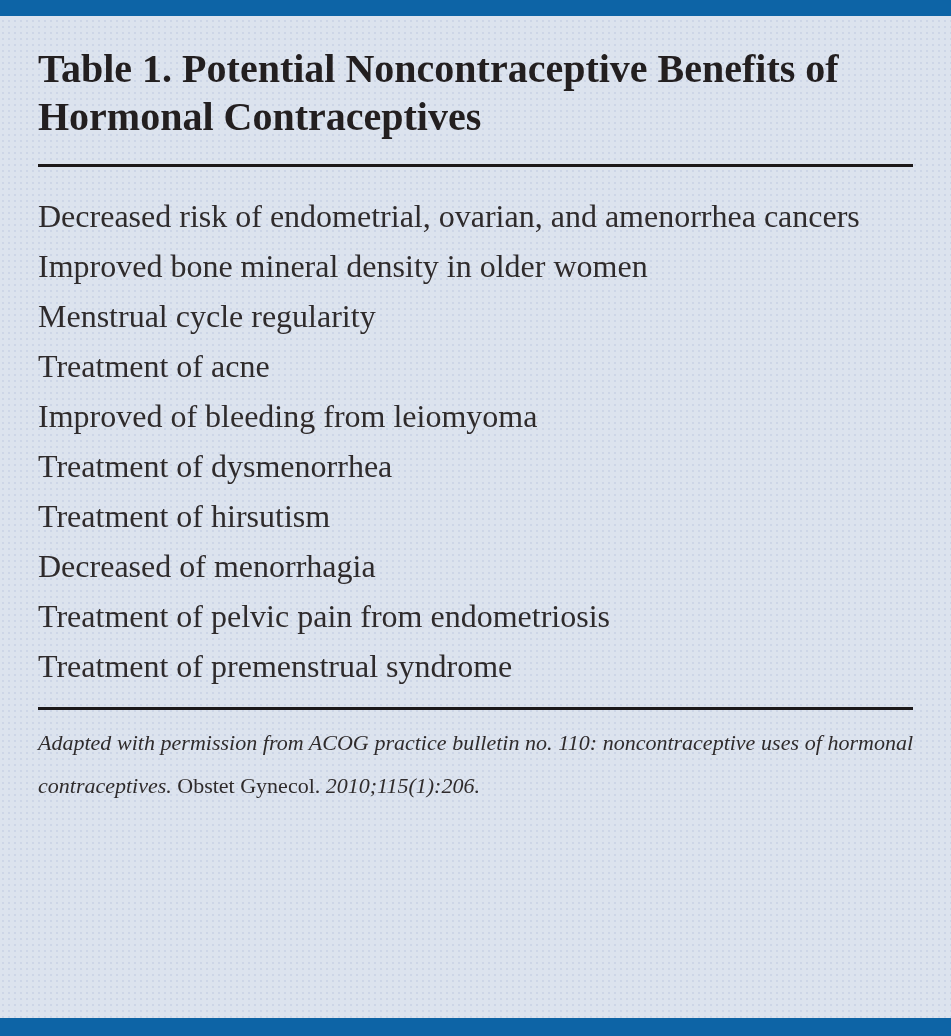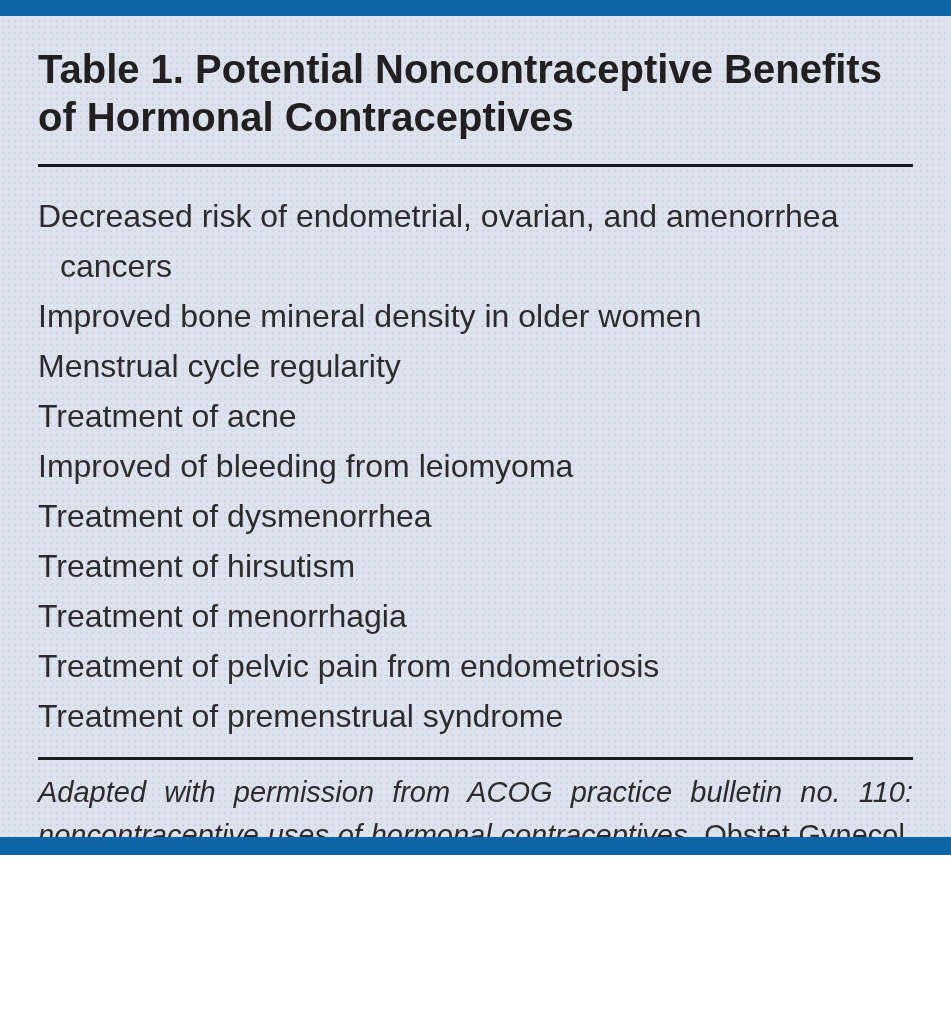--- a/index.html
+++ b/index.html
@@ -1,24 +1,24 @@
 <!DOCTYPE html>
 <html><head>
 <meta charset="utf-8">
 <style>
   html, body { margin: 0; padding: 0; background: #ffffff; }
   .page {
     position: relative;
     width: 951px;
-    height: 855px;
+    height: 1036px;
     overflow: hidden;
     background-color: #dce3ee;
     background-image: radial-gradient(rgba(150,168,205,0.22) 0.8px, transparent 1.3px);
     background-size: 6px 6px;
-    font-family: Liberation Sans, sans-serif;
+    font-family: Liberation Serif, serif;
   }
   .bar {
     position: absolute; left: 0; right: 0;
     background: #0d64a6;
   }
   .bar.top { top: 0; height: 16px; }
   .bar.bottom { bottom: 0; height: 18px; }
   .content {
     position: absolute; top: 16px; left: 0; right: 0;
     padding: 0 38px;
@@ -45,21 +45,21 @@
     font-size: 32px;
     line-height: 50px;
     color: #2f2b2c;
   }
   ul.benefits li {
     padding-left: 22px;   
     text-indent: -22px;
   }
   .footnote {
     margin: 11px 0 0 0;
-    font-size: 29px;
+    font-size: 22px;
     line-height: 43px;
     color: #2f2b2c;
     text-align: justify;
   }
   .footnote .it { font-style: italic; }
   .footnote .rm { font-style: normal; }
 </style>
 </head>
 <body>
 
@@ -72,21 +72,21 @@
     <div class="rule first"></div>
 
     <ul class="benefits">
       <li>Decreased risk of endometrial, ovarian, and amenorrhea cancers</li>
       <li>Improved bone mineral density in older women</li>
       <li>Menstrual cycle regularity</li>
       <li>Treatment of acne</li>
       <li>Improved of bleeding from leiomyoma</li>
       <li>Treatment of dysmenorrhea</li>
       <li>Treatment of hirsutism</li>
-      <li>Treatment of menorrhagia</li>
+      <li>Decreased of menorrhagia</li>
       <li>Treatment of pelvic pain from endometriosis</li>
       <li>Treatment of premenstrual syndrome</li>
     </ul>
 
     <div class="rule second"></div>
 
     <p class="footnote"><span class="it">Adapted with permission from ACOG practice bulletin no. 110: noncontraceptive uses of hormonal contraceptives. </span><span class="rm">Obstet Gynecol. </span><span class="it">2010;115(1):206.</span></p>
   </div>
 
   <div class="bar bottom"></div>

